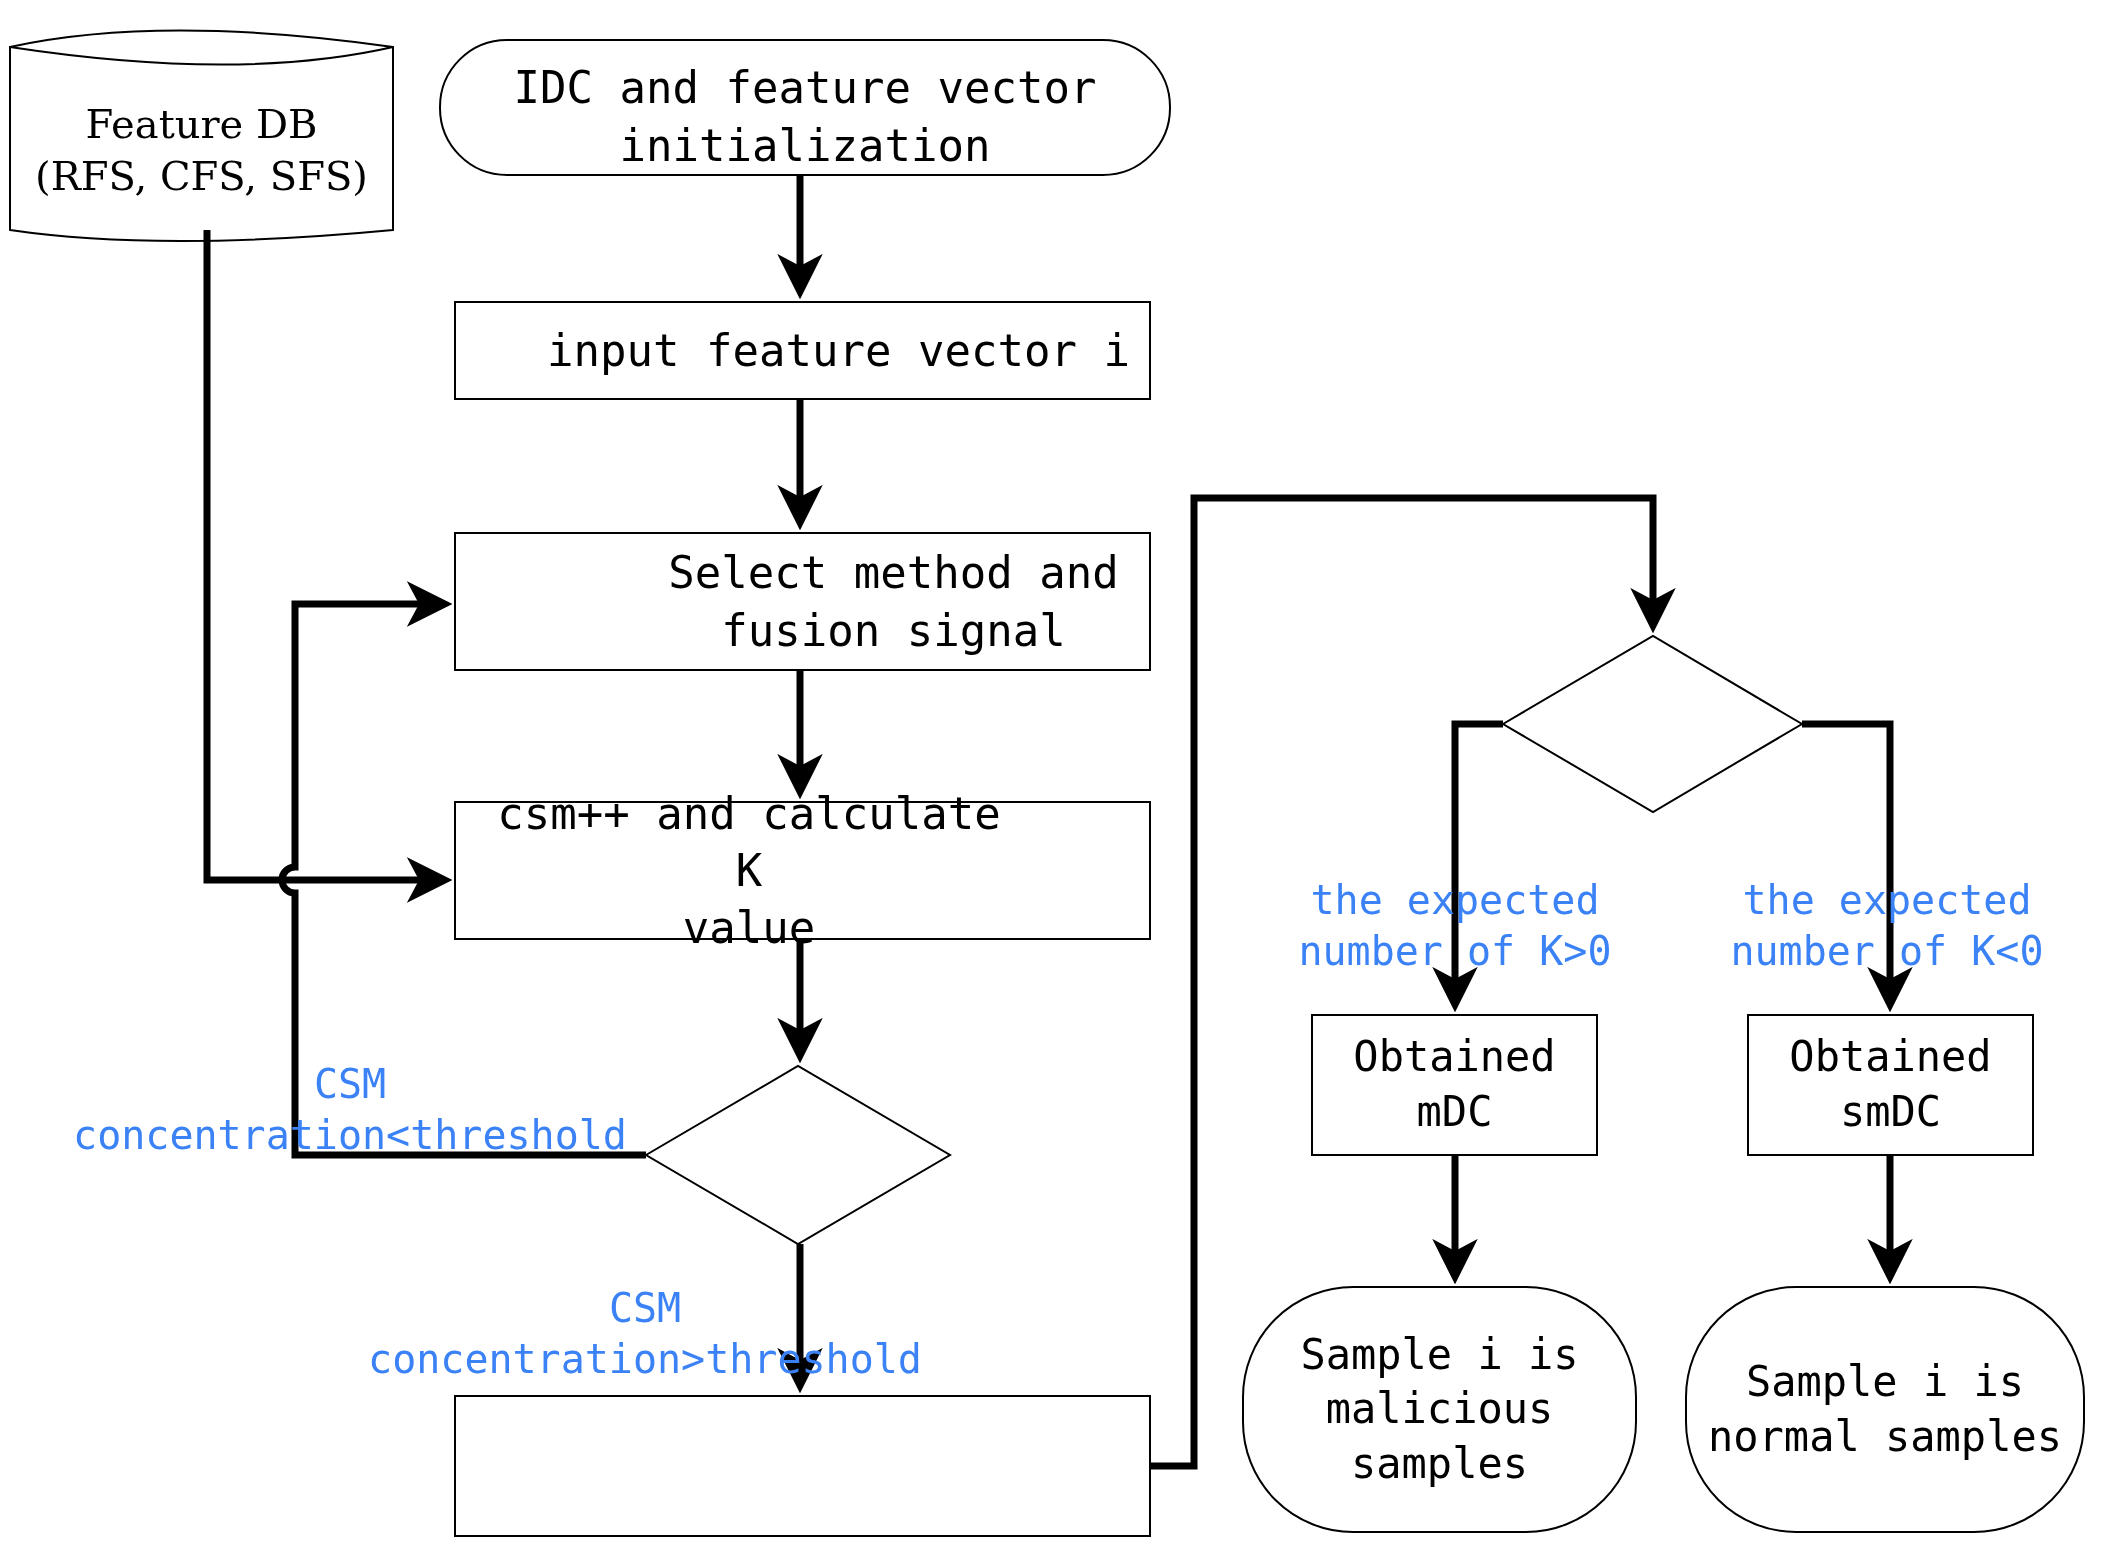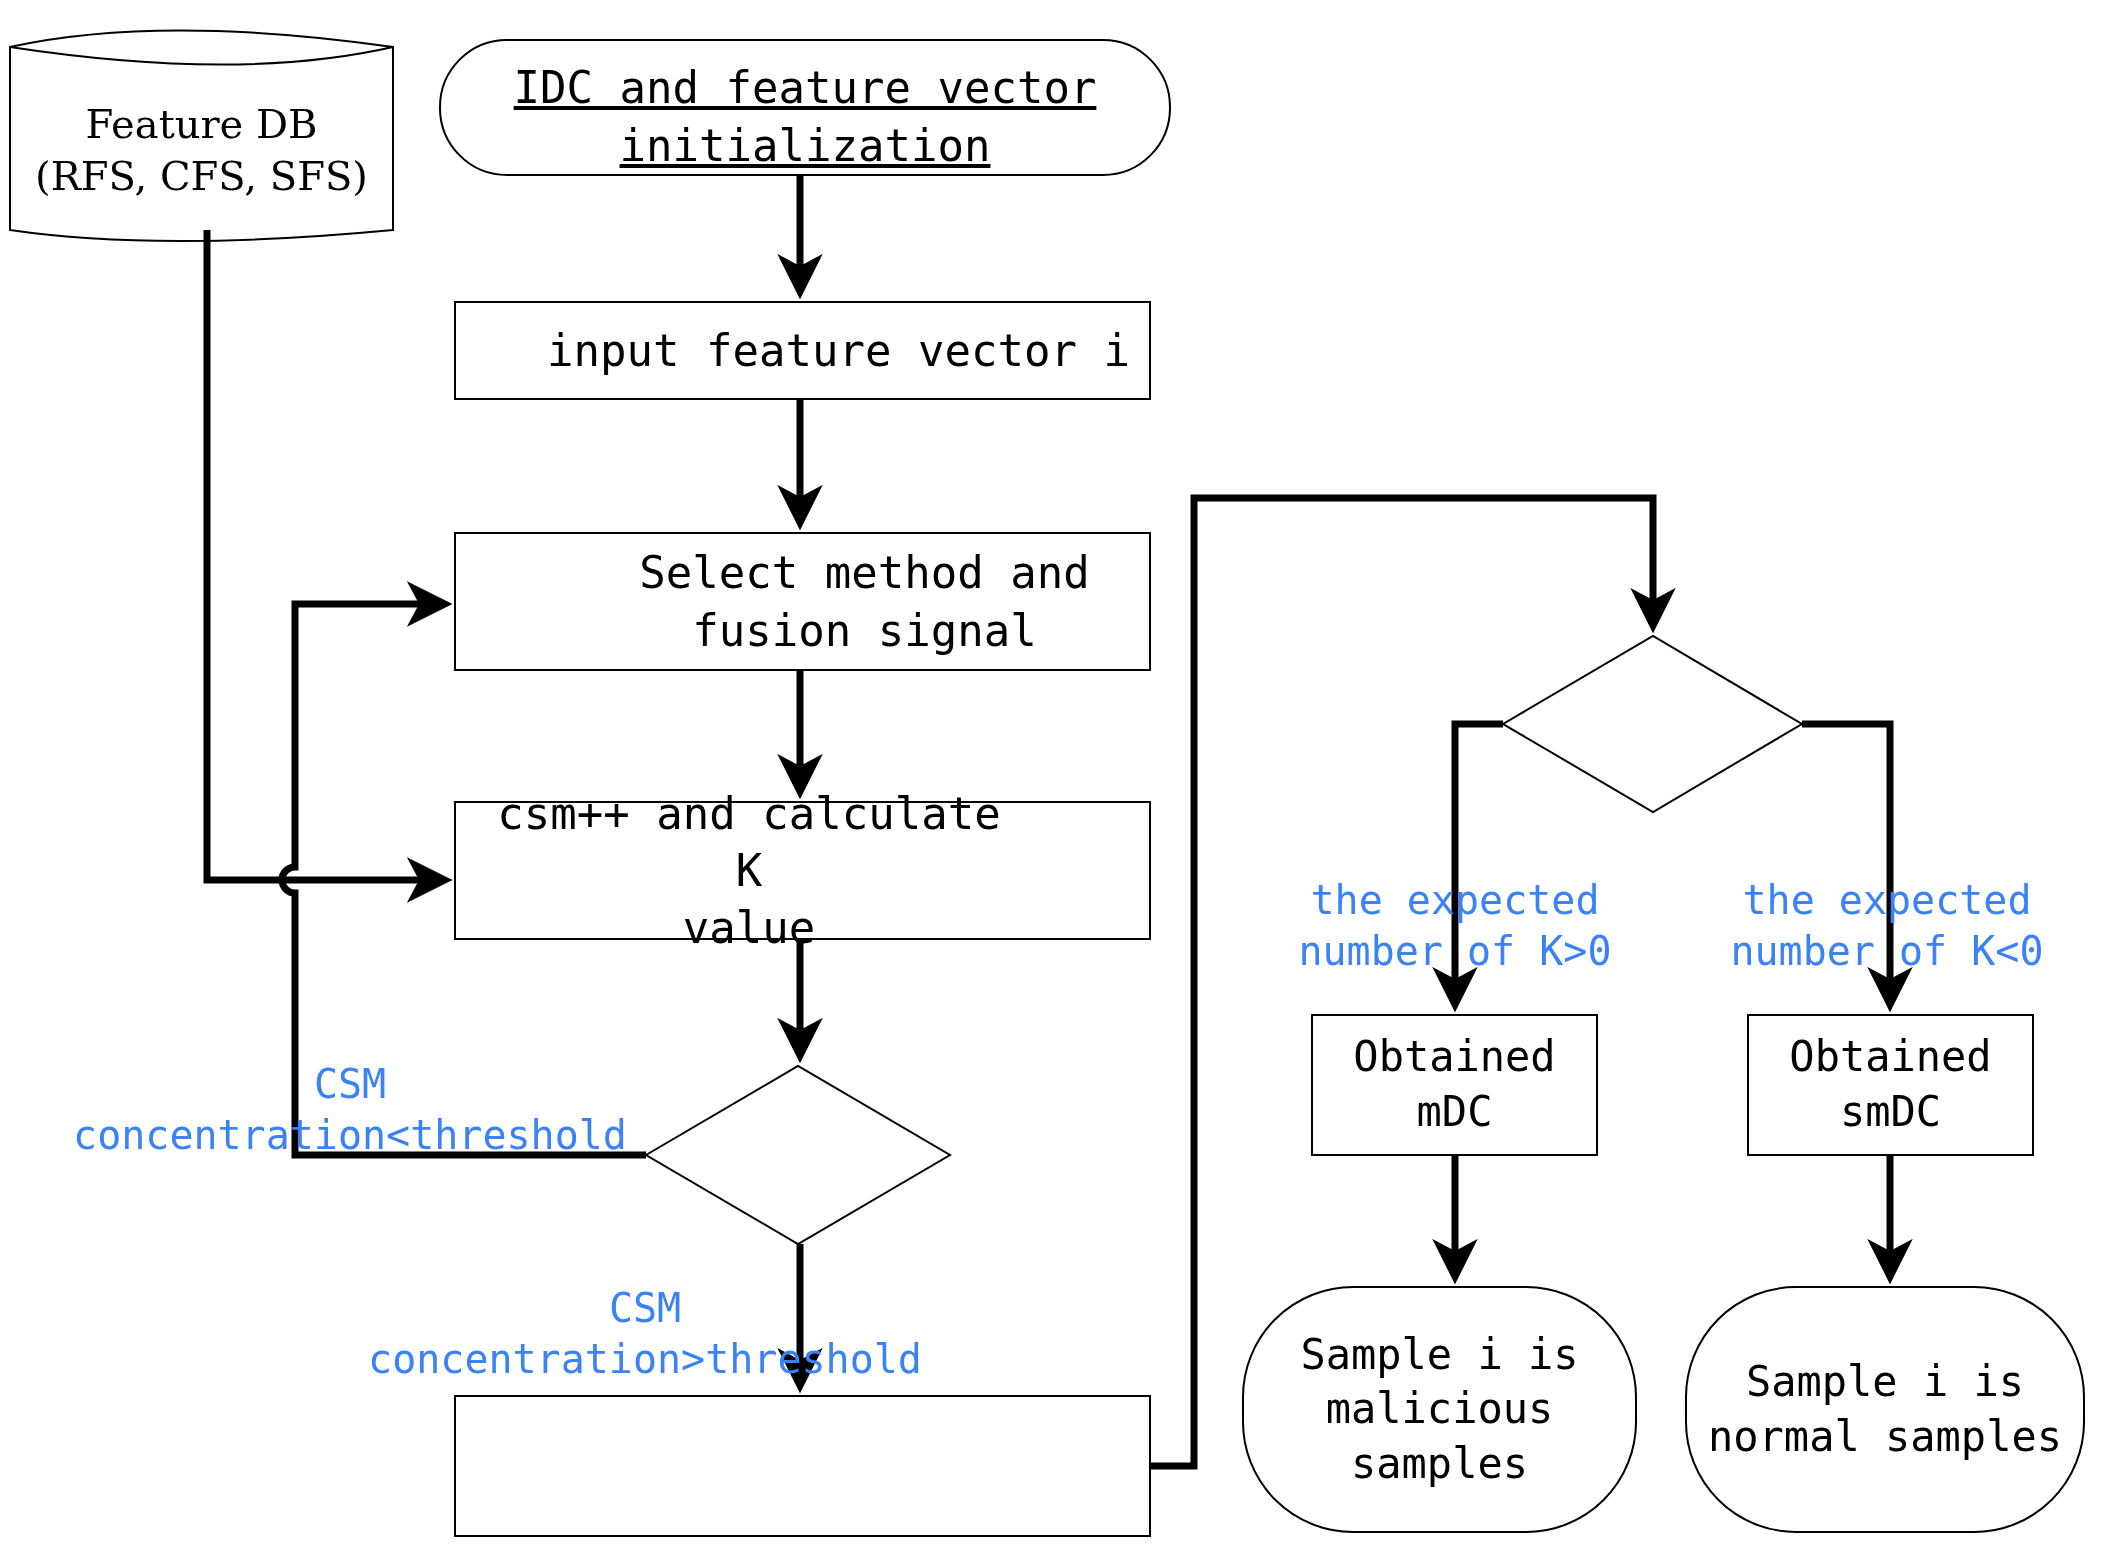--- a/index.html
+++ b/index.html
@@ -136,26 +136,26 @@
 
       <line x1="1455" y1="1155" x2="1455" y2="1273" marker-end="url(#arrow)"></line>
 
       <line x1="1890" y1="1155" x2="1890" y2="1273" marker-end="url(#arrow)"></line>
     </g>
   </svg>
 
   <div class="node-text t40 serif" style="left:10px; top:62px; width:383px; height:175px;">Feature DB
 (RFS, CFS, SFS)</div>
 
-  <div class="node-text t44" style="left:440px; top:40px; width:730px; height:153px;text-decoration:underline;">IDC and feature vector
+  <div class="node-text t44" style="left:440px; top:40px; width:730px; height:153px;">IDC and feature vector
 initialization</div>
 
   <div class="node-text t44" style="left:455px; top:302px; width:695px; height:97px;padding-left:36px;">input feature vector i</div>
 
-  <div class="node-text t44" style="left:455px; top:533px; width:819px; height:137px;">Select method and
+  <div class="node-text t44" style="left:455px; top:533px; width:819px; height:137px;padding-left:29px;">Select method and
 fusion signal</div>
 
   <div class="node-text t44" style="left:455px; top:802px; width:556px; height:137px;padding-left:16px;">csm++ and calculate K
 value</div>
 
   <div class="node-text t44" style="left:646px; top:1066px; width:304px; height:178px;"></div>
 
 
   <div class="node-text t44" style="left:1503px; top:636px; width:299px; height:176px;"></div>
 

